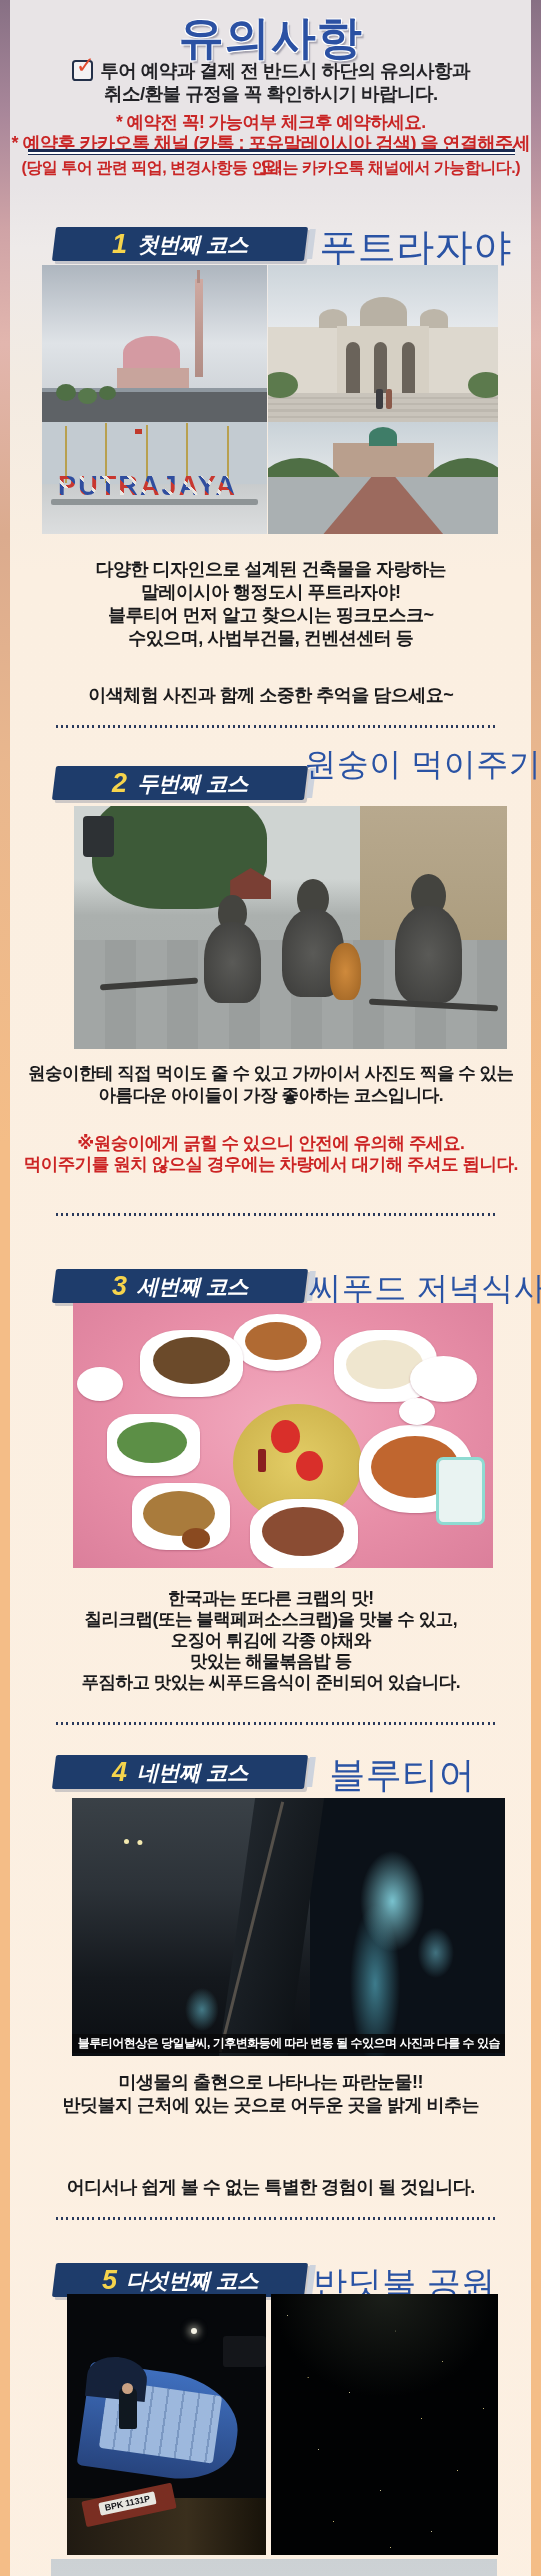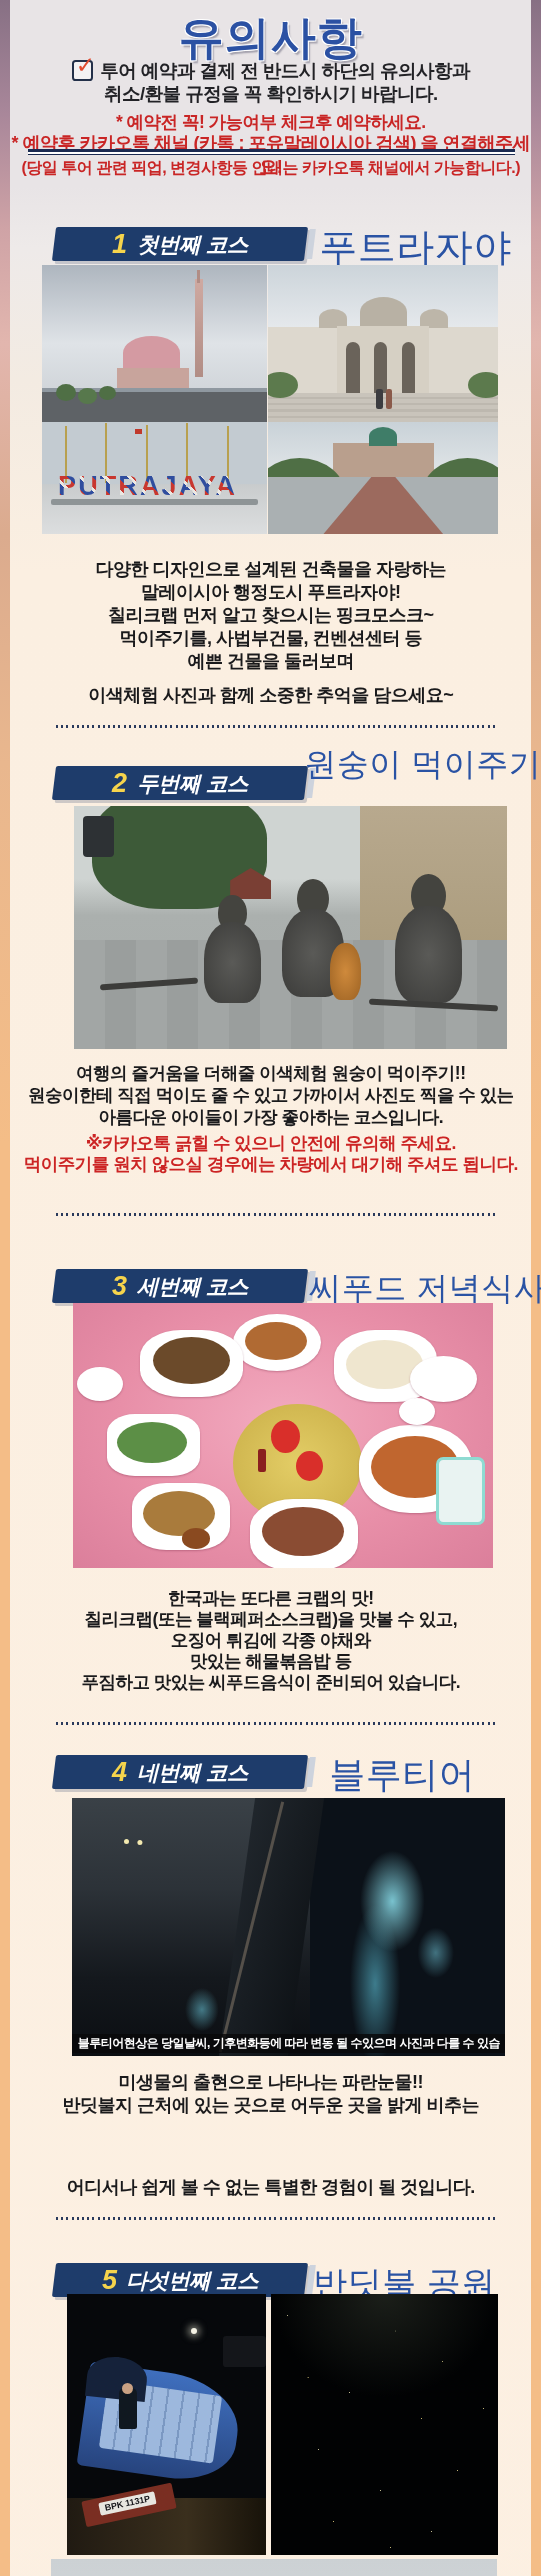--- a/index.html
+++ b/index.html
@@ -123,23 +123,22 @@
     <div class="dome" style="left:44%;top:5.2px;width:28px;height:18.5px;background:#3f7d68;"></div>
     <div class="blob" style="left:-15.5px;top:36px;width:93px;height:77px;background:#4f6f45;"></div>
     <div class="blob" style="right:-15.5px;top:36px;width:93px;height:77px;background:#4f6f45;"></div>
     <div class="abs" style="left:0;bottom:0;width:100%;height:57px;background:#aab0b2;"></div>
     <div class="abs" style="left:24%;bottom:0;width:52%;height:57px;background:#9c6a5e;clip-path:polygon(40% 0,60% 0,100% 100%,0 100%);"></div>
   </div>
 
   <div class="abs ctr body-text" style="top:558px;line-height:23px;">
     <div>다양한 디자인으로 설계된 건축물을 자랑하는</div>
     <div>말레이시아 행정도시 푸트라자야!</div>
-    <div>칠리크랩 먼저 알고 찾으시는 핑크모스크~</div>
-    <div>먹이주기를, 사법부건물, 컨벤션센터 등</div>
-    <div>예쁜 건물을 둘러보며</div>
+    <div>블루티어 먼저 알고 찾으시는 핑크모스크~</div>
+    <div>수있으며, 사법부건물, 컨벤션센터 등</div>
   </div>
   <div class="abs ctr body-text" style="top:683px;">이색체험 사진과 함께 소중한 추억을 담으세요~</div>
   <div class="abs dots" style="top:725px;left:46px;width:440px;"></div>
 
   <div class="abs sec-badge" style="left:44px;top:766px;">
     <span class="badge-num">2</span>
     <span class="badge-label">두번째 코스</span>
   </div>
   <div class="abs sec-title" style="left:294px;top:748px;font-size:32px;">원숭이 먹이주기</div>
 
@@ -161,26 +160,25 @@
     <div class="abs" style="left:59%;bottom:49px;width:31px;height:57px;background:radial-gradient(#cf8a3c,#9c6223);border-radius:45% 45% 35% 35%;"></div>
     <div class="monkey" style="left:74%;bottom:46px;width:67px;height:129px;">
           <div class="hd"></div>
           <div class="bd"></div>
         </div>
     <div class="tail" style="left:68%;bottom:41px;width:129px;transform:rotate(3deg);"></div>
     <div class="abs" style="left:2%;top:4%;width:31px;height:41px;background:#2d3134;border-radius:4.1px;"></div>
   </div>
 
   <div class="abs ctr body-text" style="top:1062px;line-height:22px;font-size:17.5px;">
-    <div>여행의 즐거움을 더해줄 이색체험 원숭이 먹이주기!!</div>
     <div>원숭이한테 직접 먹이도 줄 수 있고 가까이서 사진도 찍을 수 있는</div>
     <div>아름다운 아이들이 가장 좋아하는 코스입니다.</div>
   </div>
   <div class="abs ctr red-block" style="top:1133px;line-height:21px;font-size:17.5px;">
-    <div>※카카오톡 긁힐 수 있으니 안전에 유의해 주세요.</div>
+    <div>※원숭이에게 긁힐 수 있으니 안전에 유의해 주세요.</div>
     <div>먹이주기를 원치 않으실 경우에는 차량에서 대기해 주셔도 됩니다.</div>
   </div>
   <div class="abs dots" style="top:1213px;left:46px;width:440px;"></div>
 
   <div class="abs sec-badge" style="left:44px;top:1269px;">
     <span class="badge-num">3</span>
     <span class="badge-label">세번째 코스</span>
   </div>
   <div class="abs sec-title" style="left:299px;top:1272px;font-size:32px;">씨푸드 저녁식사</div>
 

